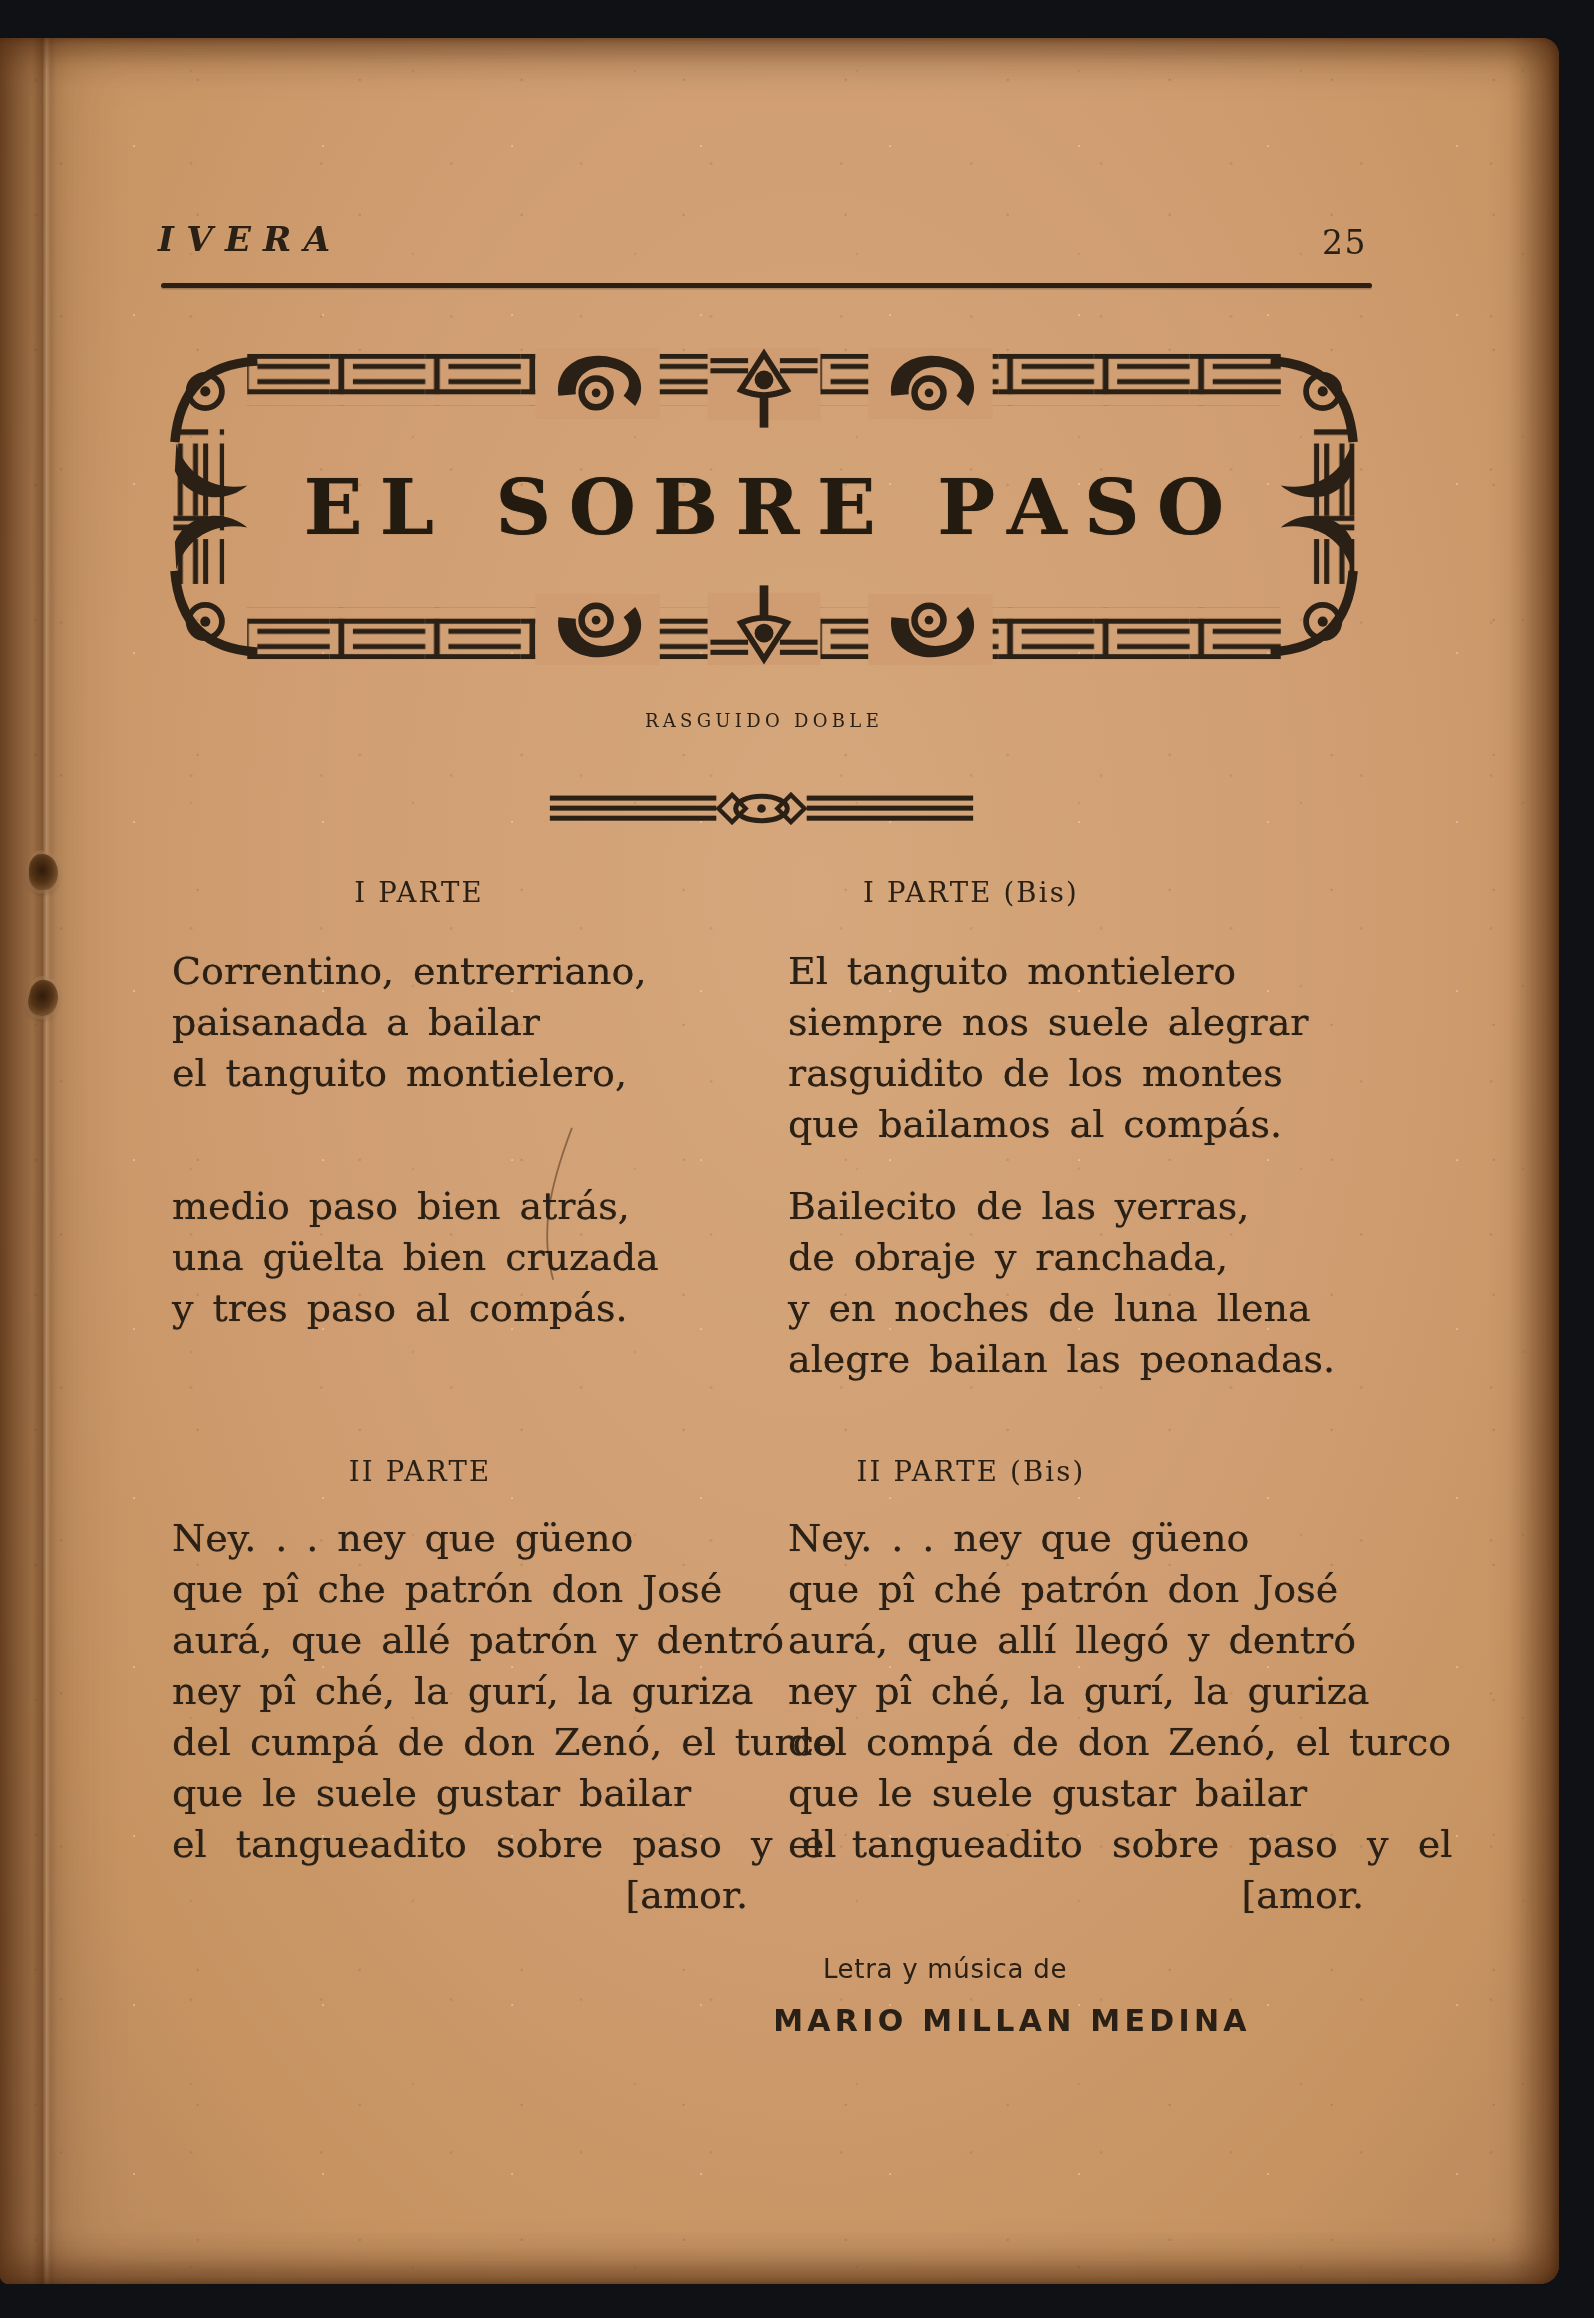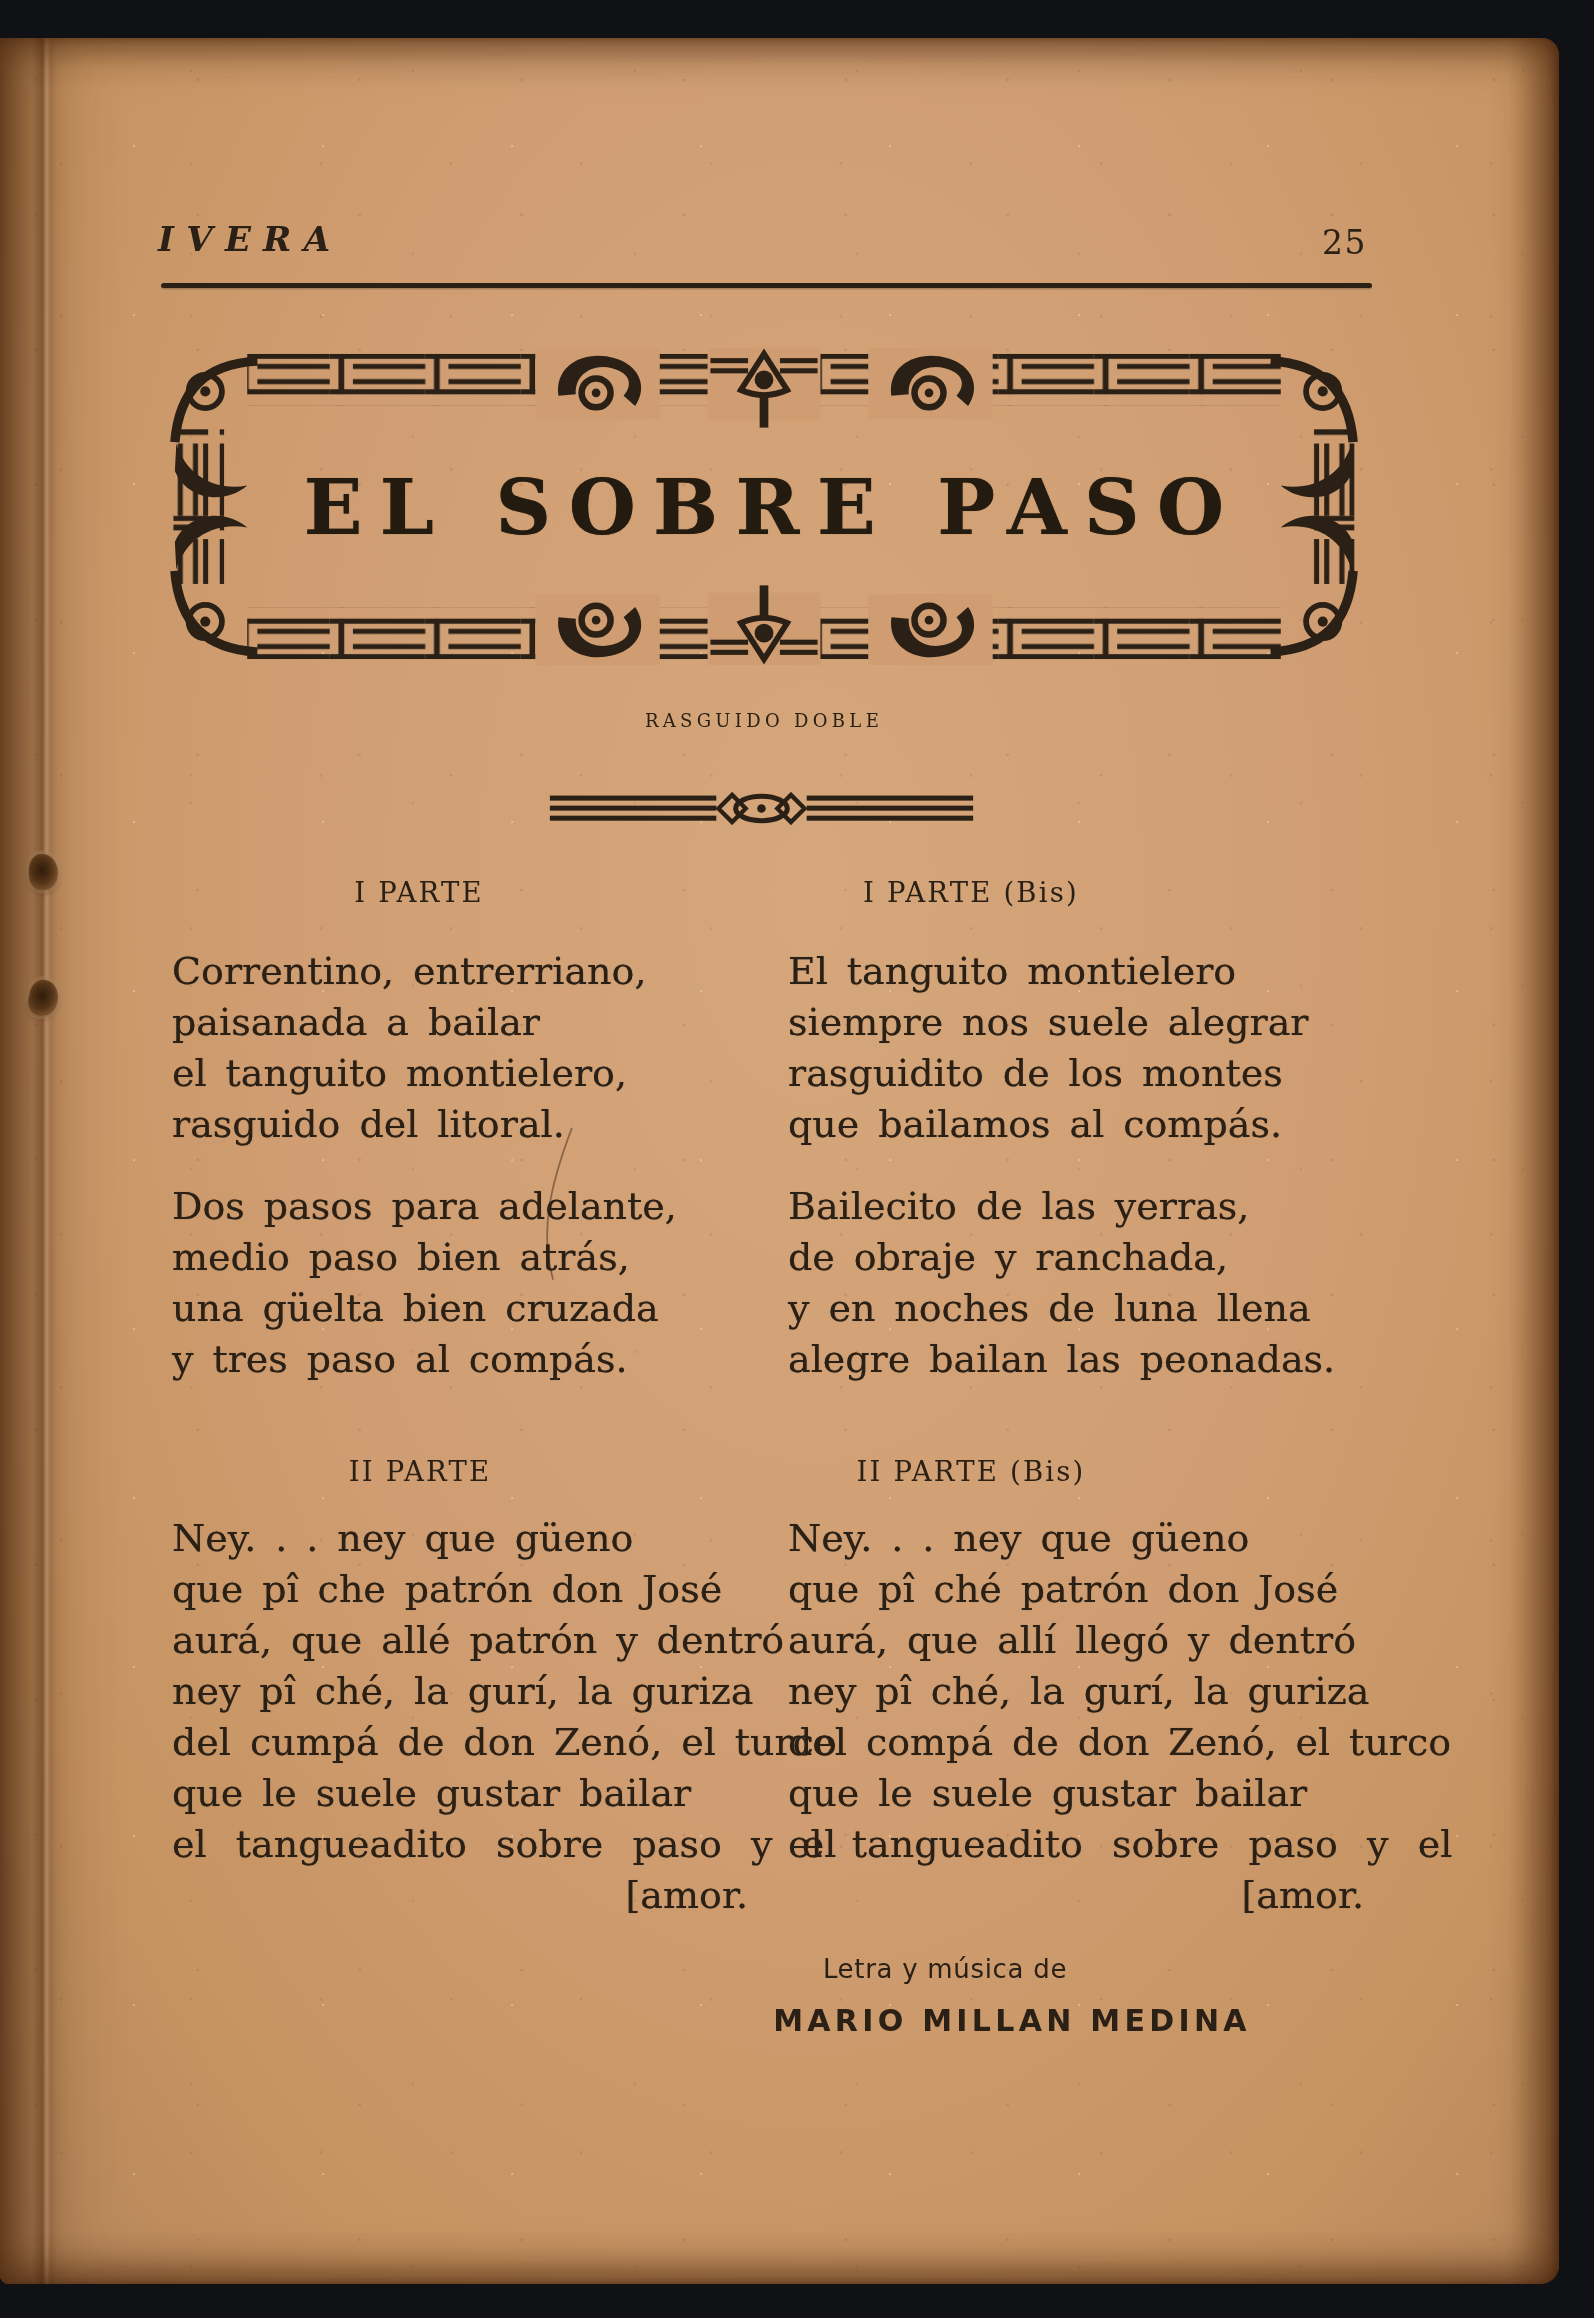--- a/index.html
+++ b/index.html
@@ -211,24 +211,22 @@
 
     <div class="part-heading h-l1">I PARTE</div>
     <div class="part-heading h-r1">I PARTE (Bis)</div>
     <div class="part-heading h-l2">II PARTE</div>
     <div class="part-heading h-r2">II PARTE (Bis)</div>
 
     <div class="stanza col-l s1">
       <div class="line">Correntino, entrerriano,</div>
       <div class="line">paisanada a bailar</div>
       <div class="line">el tanguito montielero,</div>
-      <div class="line">rasguido del litoral.</div>
     </div>
     <div class="stanza col-l s2">
-      <div class="line">Dos pasos para adelante,</div>
       <div class="line">medio paso bien atrás,</div>
       <div class="line">una güelta bien cruzada</div>
       <div class="line">y tres paso al compás.</div>
     </div>
 
     <div class="stanza col-r s1">
       <div class="line">El tanguito montielero</div>
       <div class="line">siempre nos suele alegrar</div>
       <div class="line">rasguidito de los montes</div>
       <div class="line">que bailamos al compás.</div>

